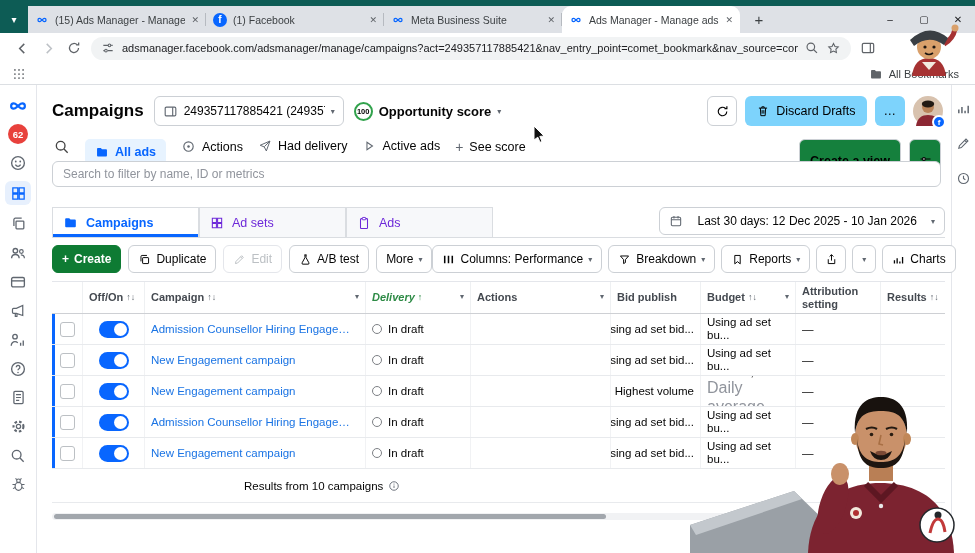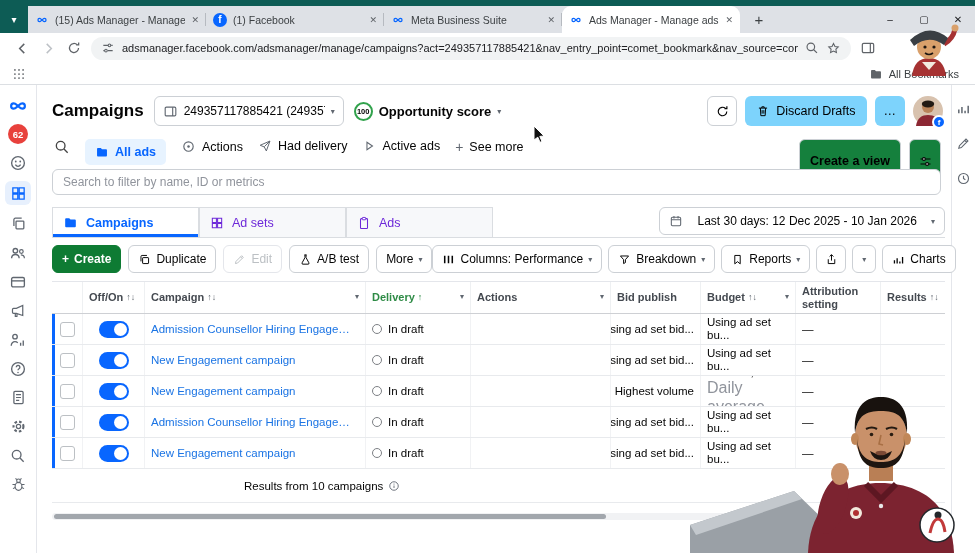--- a/index.html
+++ b/index.html
@@ -57,21 +57,21 @@
 
   .filters { position:absolute; left:0; top:54px; width:913px; height:28px; display:flex; align-items:flex-start; gap:15px; padding:0 10px 0 16px; }
   .chip { display:flex; align-items:center; gap:6px; font-size:12.5px; color:#050505; }
   .chip .cicon { color:#606770; display:flex; }
   .chip.allads { background:#e7f3ff; color:#0866ff; font-weight:bold; border-radius:5px; height:26px; padding:0 10px; }
   .chip.allads .cicon { color:#0866ff; }
   .filters-right { margin-left:auto; display:flex; gap:8px; align-items:center; }
   .obtn { height:44px; border:1px solid #ccd0d5; border-radius:6px; background:#15803d; display:flex; align-items:center; gap:6px; padding:0 10px; font-size:12.5px; font-weight:bold; white-space:nowrap; }
   .obtn.icon-only { width:32px; justify-content:center; padding:0; font-weight:normal; }
 
-  .searchrow { position:absolute; left:14px; top:84px; width:889px; height:26px; }
+  .searchrow { position:absolute; left:14px; top:76px; width:889px; height:26px; }
   .searchrow input { width:100%; height:26px; border:1px solid #ccd0d5; border-radius:6px; padding:0 10px; font-size:12px; font-family:inherit; color:#050505; }
   .searchrow input::placeholder { color:#90949c; }
 
   .leveltabs { position:absolute; left:14px; top:122px; width:893px; height:31px; display:flex; align-items:flex-end; border-bottom:1px solid #dadde1; }
   .ltab { width:147px; height:30px; display:flex; align-items:center; gap:8px; padding:0 10px; font-size:12.5px; color:#6d28d9; background:#f7f8fa; border:1px solid #dadde1; border-bottom:none; position:relative; }
   .ltab.active { background:#fff; color:#0866ff; font-weight:bold; }
   .ltab.active::after { content:""; position:absolute; left:0; right:0; bottom:0; height:3px; background:#0866ff; }
   .datebtn { margin-left:auto; margin-bottom:2px; height:28px; border:1px solid #ccd0d5; border-radius:6px; background:#fff; display:flex; align-items:center; gap:14px; padding:0 9px; font-size:12px; white-space:nowrap; }
 
   .actionsbar { position:absolute; left:14px; top:160px; width:893px; height:28px; display:flex; align-items:center; justify-content:space-between; }
@@ -83,21 +83,21 @@
   .tbtn .ticon { display:flex; color:#050505; }
   .tbtn.disabled .ticon { color:#bcc0c4; }
 
   
   .tbl { position:absolute; left:14px; top:196px; width:893px; border-top:1px solid #e4e6eb; }
   .thead { height:32px; display:flex; border-bottom:1px solid #ced0d4; }
   .th { font-size:11px; color:#444950; font-weight:bold; display:flex; align-items:center; padding:0 6px; border-left:1px solid #eef0f2; line-height:1.1; }
   .th:first-child { border-left:none; }
   .sort { font-size:9px; color:#606770; margin-left:3px; }
   .hcaret { margin-left:auto; font-size:8px; color:#606770; }
-  .th.green { color:#2e8b46; }
+  .th.green { color:#2e8b46;font-style:italic; }
   .c0{width:30px} .c1{width:62px} .c2{width:221px} .c3{width:105px} .c4{width:140px} .c5{width:90px} .c6{width:95px} .c7{width:85px} .c8{width:65px}
   .trow { height:31px; display:flex; border-bottom:1px solid #e8eaed; position:relative; }
   .trow::before { content:""; position:absolute; left:0; top:0; bottom:0; width:3px; background:#0866ff; }
   .td { display:flex; align-items:center; padding:0 6px; border-left:1px solid #f1f2f4; font-size:11.5px; overflow:hidden; }
   .td:first-child { border-left:none; justify-content:center; }
   .cb { width:15px; height:15px; border:1px solid #bcc0c4; border-radius:3px; background:#fff; }
   .td.c1 { justify-content:center; }
   .tgl { width:30px; height:17px; border-radius:9px; background:#0866ff; position:relative; flex:none; }
   .tgl::after { content:""; position:absolute; right:2px; top:2px; width:13px; height:13px; border-radius:50%; background:#fff; }
   .clink { color:#1b74e4; white-space:nowrap; overflow:hidden; text-overflow:ellipsis; text-decoration:none; }
@@ -539,21 +539,21 @@
         <span class="chip">
           <span class="cicon">
               <svg width="14" height="14">
                 <use href="#i-play"></use>
               </svg>
             </span>
           <span>Active ads</span>
         </span>
         <span class="chip">
           <span class="cicon" style="font-size:14px">+</span>
-          <span>See more</span>
+          <span>See score</span>
         </span>
         <div class="filters-right">
           <button class="obtn">
               <span>Create a view</span>
             </button>
           <button class="obtn icon-only">
               <svg width="15" height="15">
                 <use href="#i-sliders"></use>
               </svg>
             </button>

